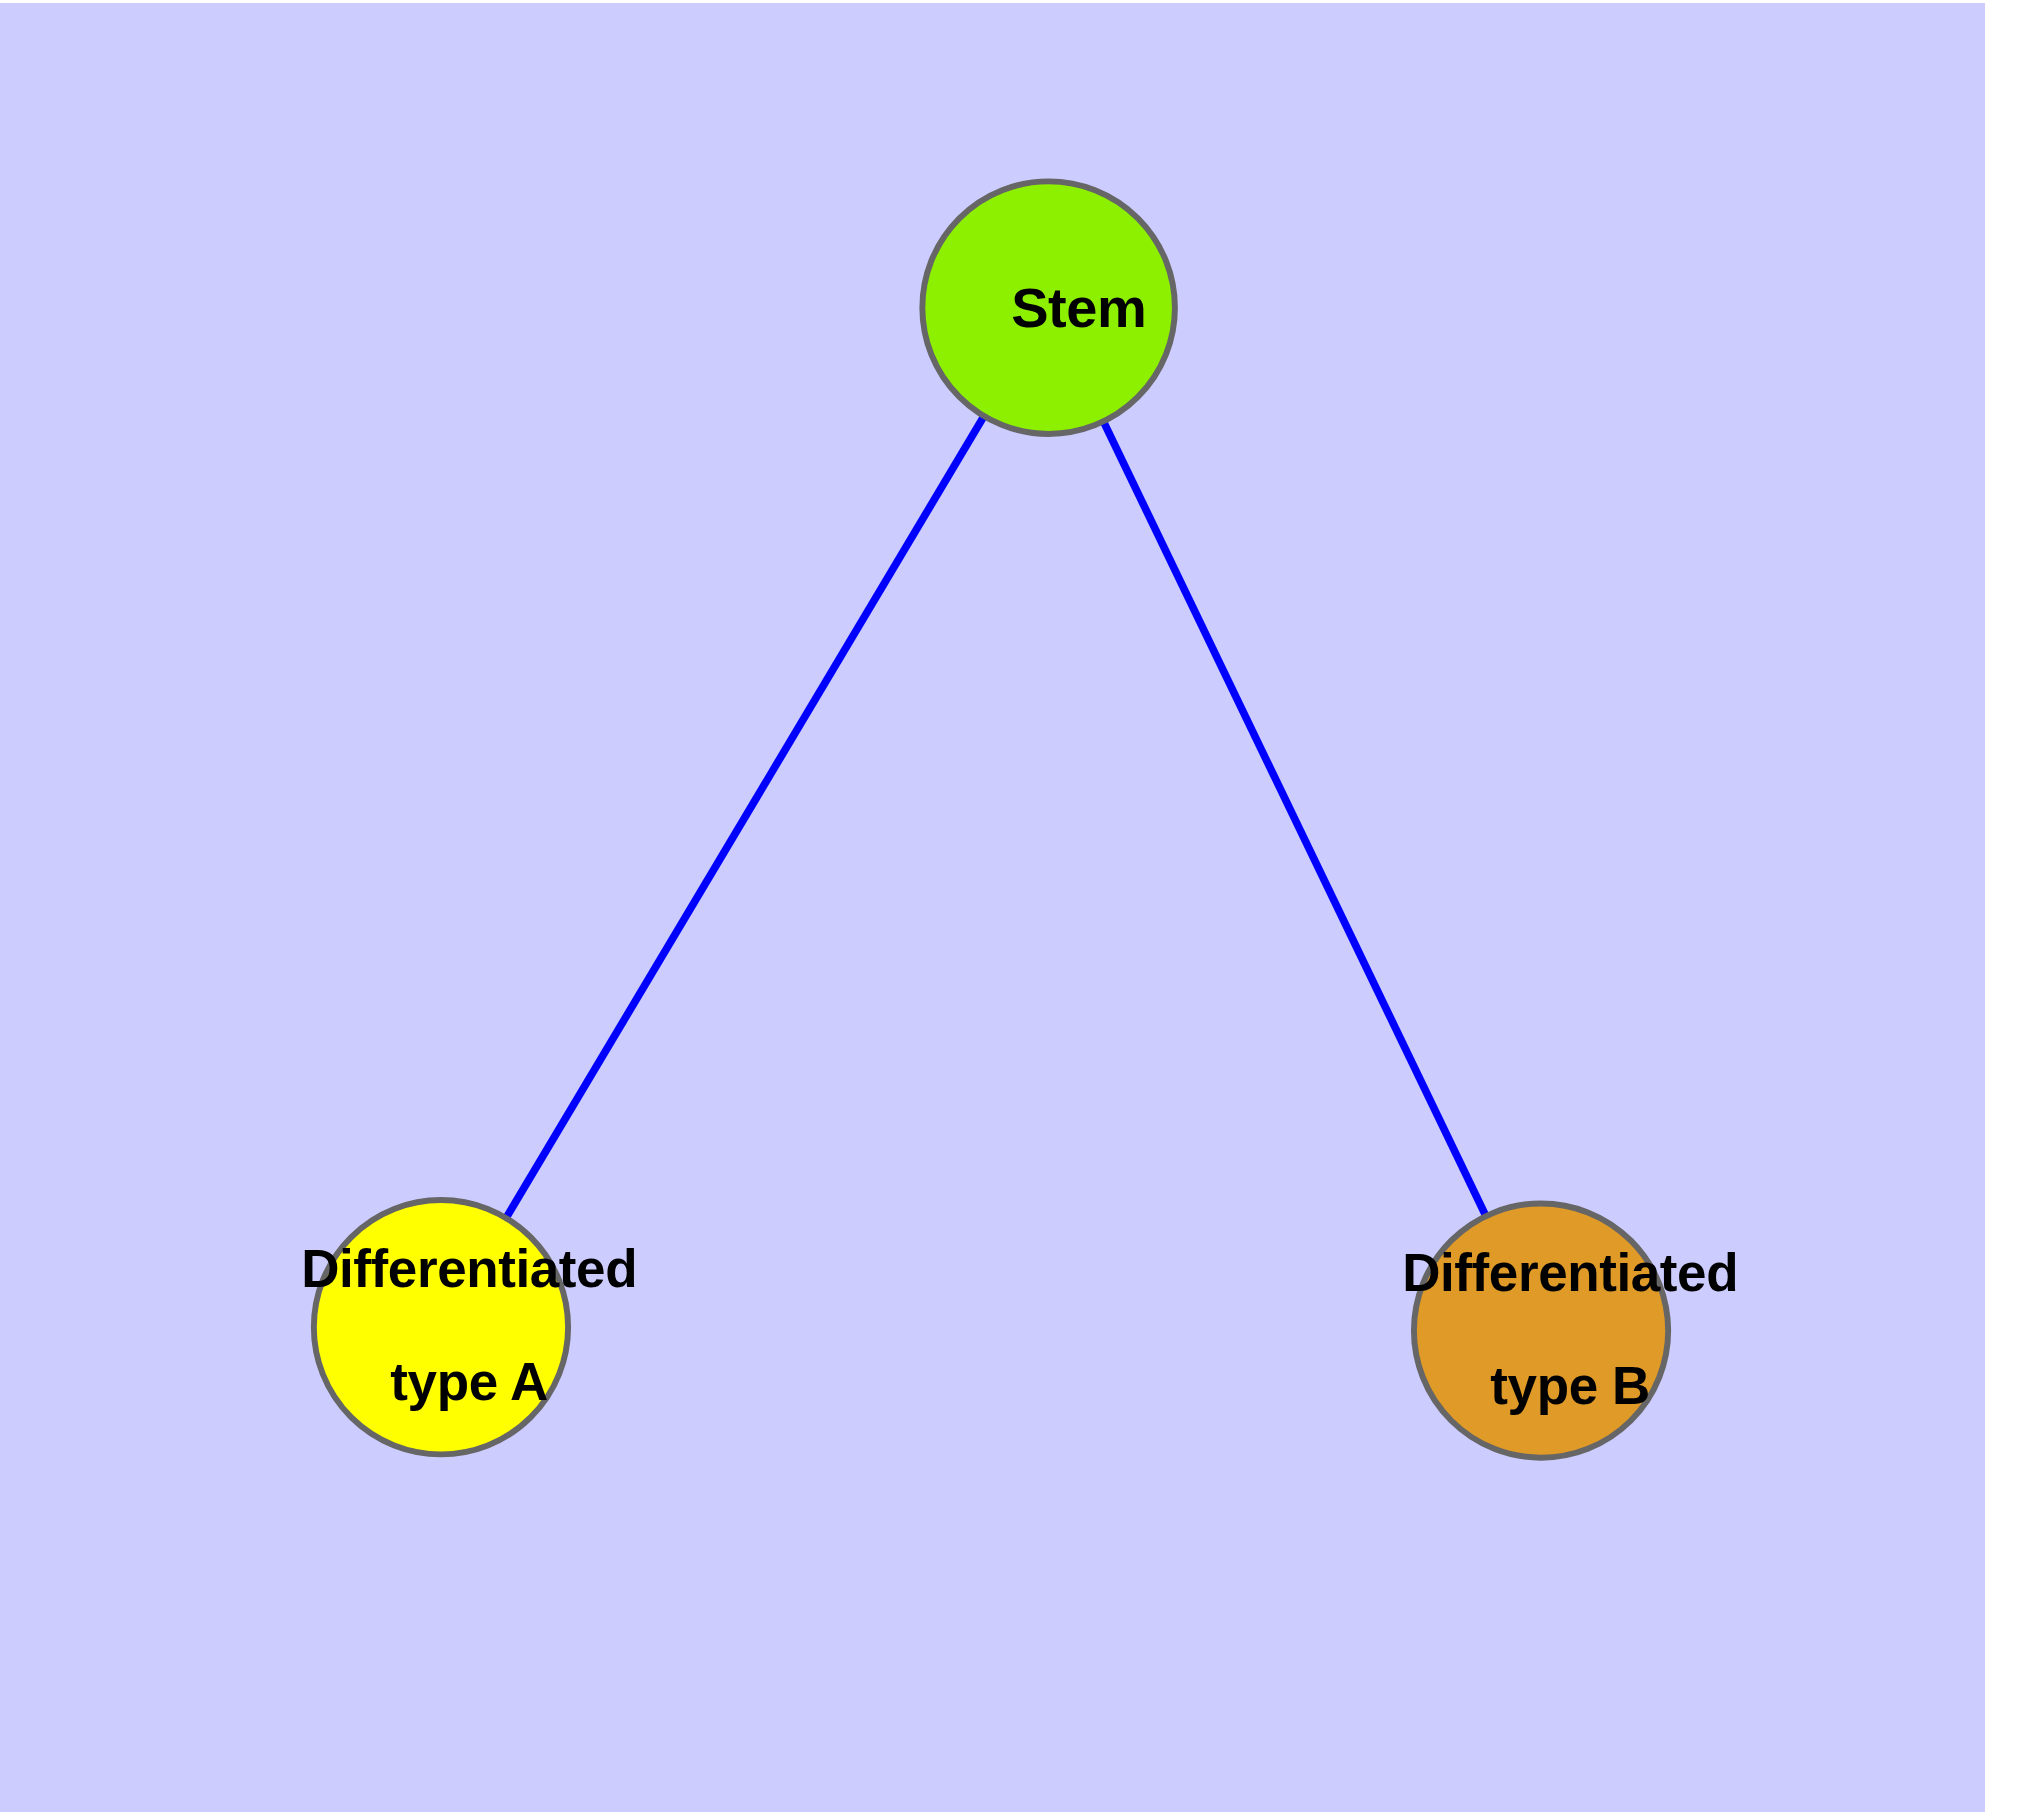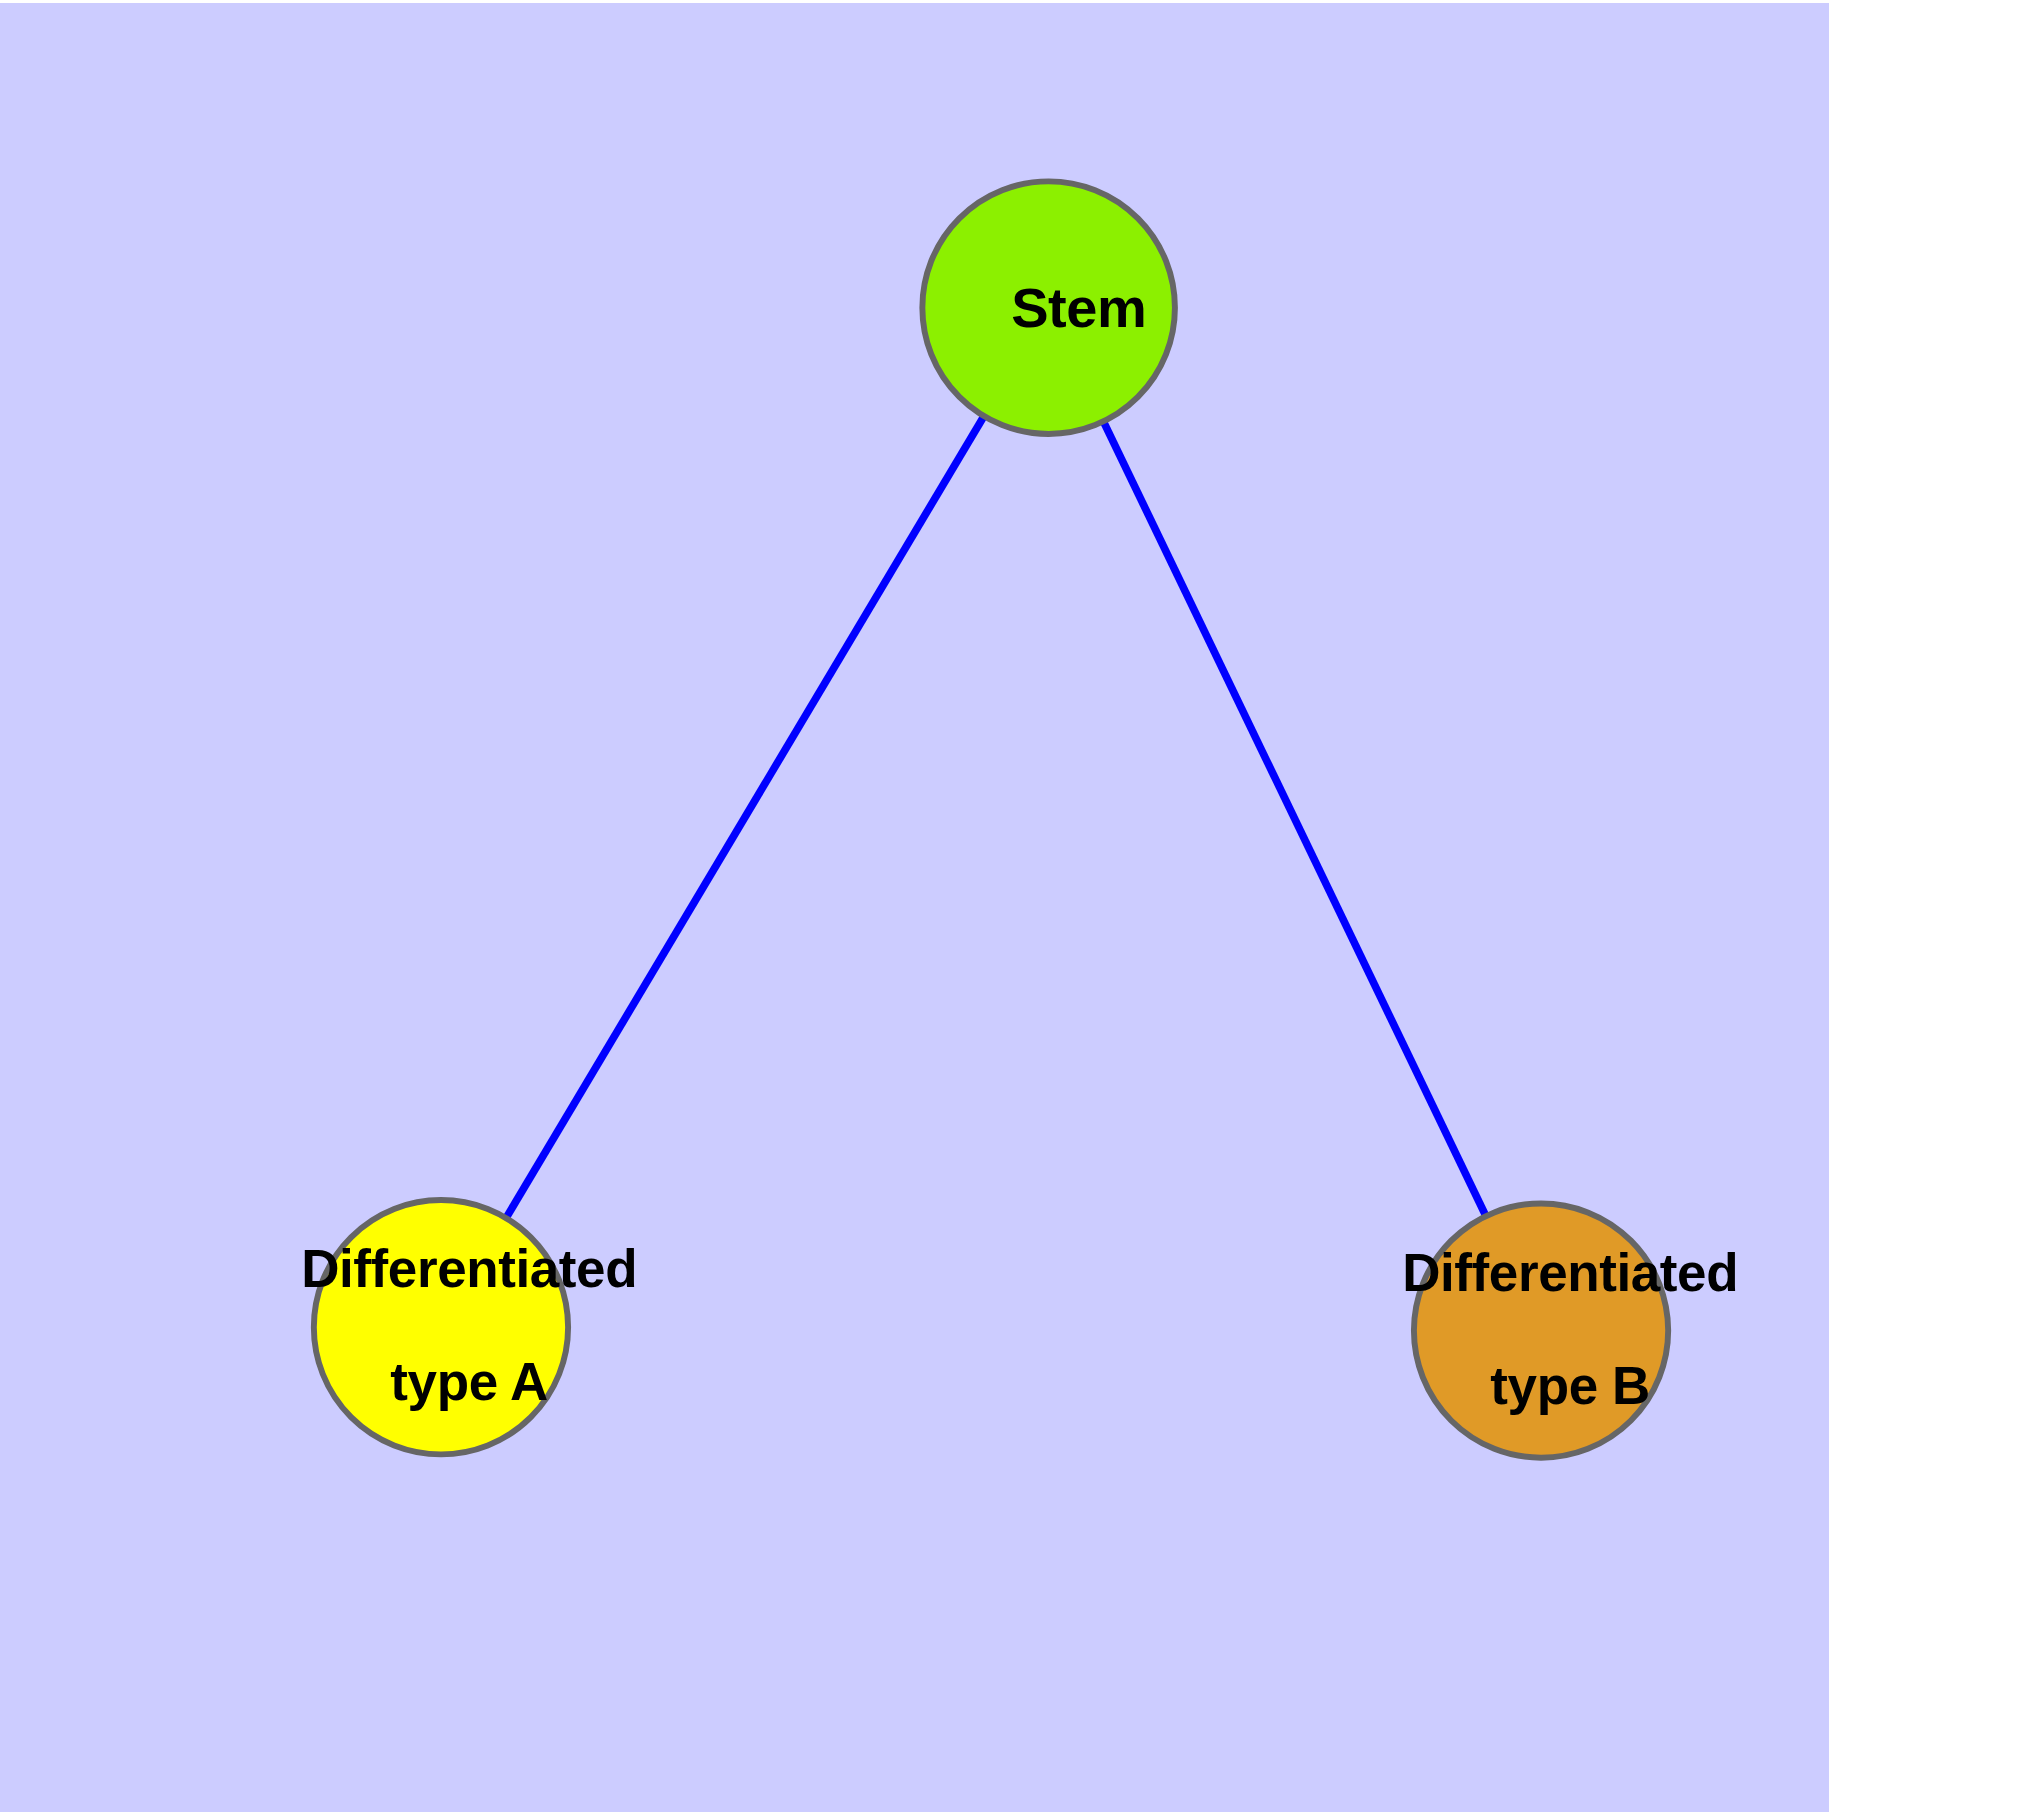--- a/index.html
+++ b/index.html
@@ -3,21 +3,21 @@
 <meta charset="utf-8">
 <title>Cell Differentiation Graph</title>
 <style>
   html, body {
     margin: 0;
     padding: 0;
     background: #ffffff;
   }
   #canvas {
     position: relative;
-    width: 1829px;
+    width: 1985px;
     height: 1812px;
     overflow: hidden;
     background: #ffffff;
     font-family: "Liberation Sans", "DejaVu Sans", sans-serif;
   }
   #graph-bg {
     position: absolute;
     left: 0;
     top: 3.4px;
     width: 2021px;

